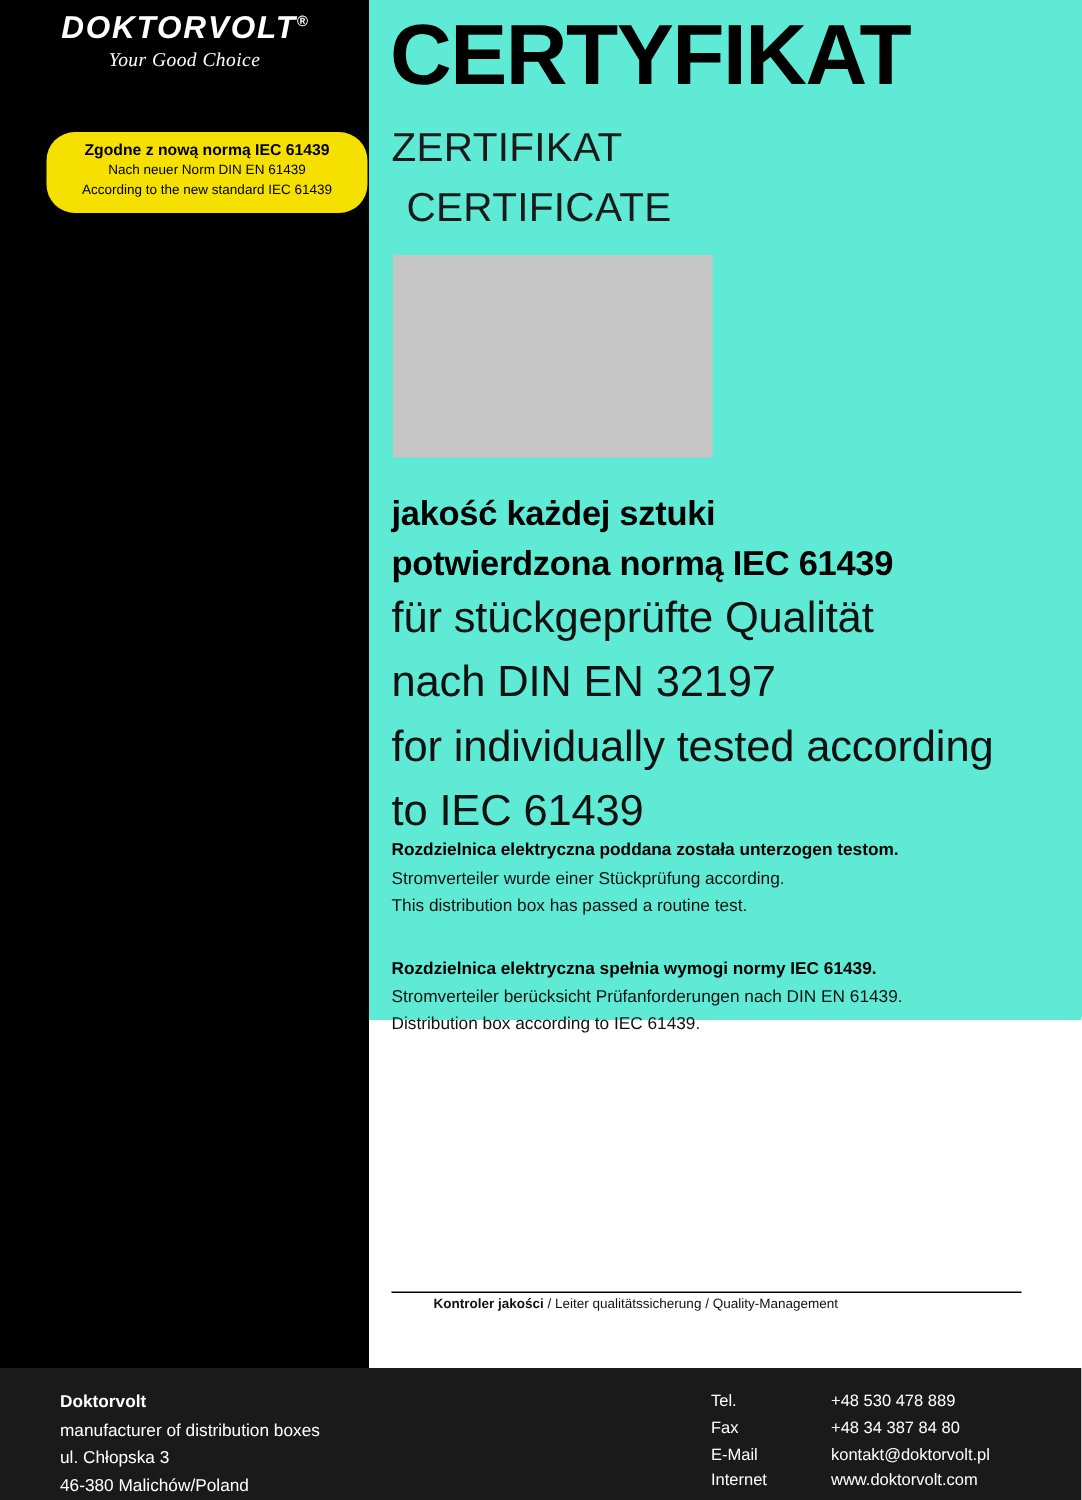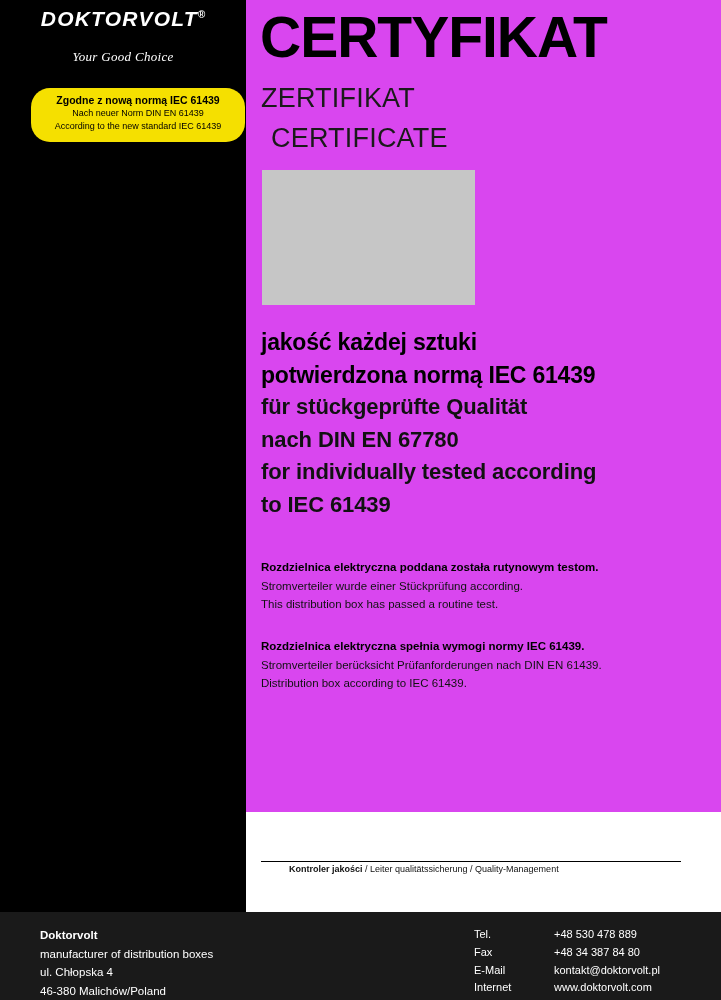--- a/index.html
+++ b/index.html
@@ -51,21 +51,21 @@
   .logo-wordmark .reg {
     font-size: 10px;
     vertical-align: super;
     letter-spacing: 0;
   }
   .logo-tagline {
     font-family: "Liberation Serif", serif;
     font-style: italic;
     font-size: 13px;
     color: #ffffff;
-    margin-top: 20px;
+    margin-top: 3px;
     letter-spacing: 0.3px;
   }
 
   .yellow-badge {
     position: absolute;
     left: 31px;
     top: 88px;
     width: 214px;
     height: 54px;
     background: #f5e000;
@@ -86,22 +86,22 @@
     font-size: 9px;
     line-height: 1.45;
   }
 
   
   .right-col {
     position: absolute;
     left: 246px;
     top: 0;
     width: 475px;
-    height: 812px;
-    background: #d946ef;
+    height: 680px;
+    background: #5eead4;
   }
   .title-main {
     position: absolute;
     left: 14px;
     top: 8px;
     font-size: 57px;
     font-weight: bold;
     letter-spacing: -1px;
     color: #000000;
     line-height: 1.05;
@@ -140,22 +140,22 @@
     width: 450px;
   }
   .headline .hl-bold {
     font-size: 23px;
     font-weight: bold;
     color: #000000;
     line-height: 1.42;
     letter-spacing: -0.2px;
   }
   .headline .hl-reg {
-    font-size: 22px;
-    font-weight: bold;
+    font-size: 29px;
+    font-weight: normal;
     color: #111111;
     line-height: 1.48;
     letter-spacing: -0.1px;
   }
 
   .para-block {
     position: absolute;
     left: 15px;
     width: 450px;
   }
@@ -254,48 +254,48 @@
     <div class="title-main">CERTYFIKAT</div>
     <div class="title-sub1">ZERTIFIKAT</div>
     <div class="title-sub2">CERTIFICATE</div>
 
     <div class="image-placeholder"></div>
 
     <div class="headline">
       <div class="hl-bold">jakość każdej sztuki</div>
       <div class="hl-bold">potwierdzona normą IEC 61439</div>
       <div class="hl-reg">für stückgeprüfte Qualität</div>
-      <div class="hl-reg">nach DIN EN 67780</div>
+      <div class="hl-reg">nach DIN EN 32197</div>
       <div class="hl-reg">for individually tested according</div>
       <div class="hl-reg">to IEC 61439</div>
     </div>
 
     <div class="para-block para-1">
-      <div class="para-line-bold">Rozdzielnica elektryczna poddana została rutynowym testom.</div>
+      <div class="para-line-bold">Rozdzielnica elektryczna poddana została unterzogen testom.</div>
       <div class="para-line">Stromverteiler wurde einer Stückprüfung according.</div>
       <div class="para-line">This distribution box has passed a routine test.</div>
     </div>
 
     <div class="para-block para-2">
       <div class="para-line-bold">Rozdzielnica elektryczna spełnia wymogi normy IEC 61439.</div>
       <div class="para-line">Stromverteiler berücksicht Prüfanforderungen nach DIN EN 61439.</div>
       <div class="para-line">Distribution box according to IEC 61439.</div>
     </div>
 
     <div class="sig-rule"></div>
     <div class="sig-caption"><b>Kontroler jakości</b><span> / Leiter qualitätssicherung / Quality-Management</span></div>
 
   </div>
 
   <div class="footer">
 
     <div class="footer-left">
       <div class="f-name">Doktorvolt</div>
       <div>manufacturer of distribution boxes</div>
-      <div>ul. Chłopska 4</div>
+      <div>ul. Chłopska 3</div>
       <div>46-380 Malichów/Poland</div>
     </div>
 
     <div class="footer-right">
       <div class="f-row">
         <span class="f-label">Tel.</span>
         <span class="f-value">+48 530 478 889</span>
       </div>
       <div class="f-row">
         <span class="f-label">Fax</span>

